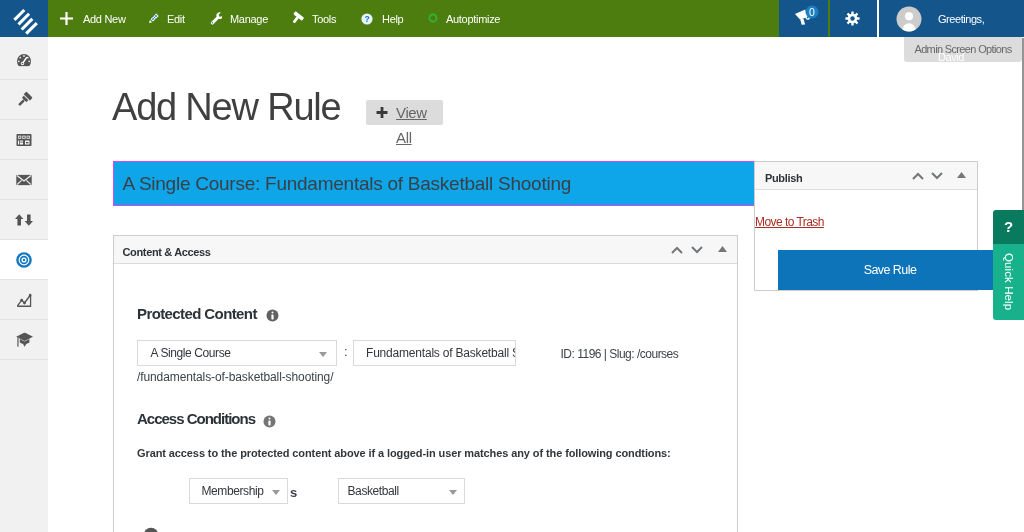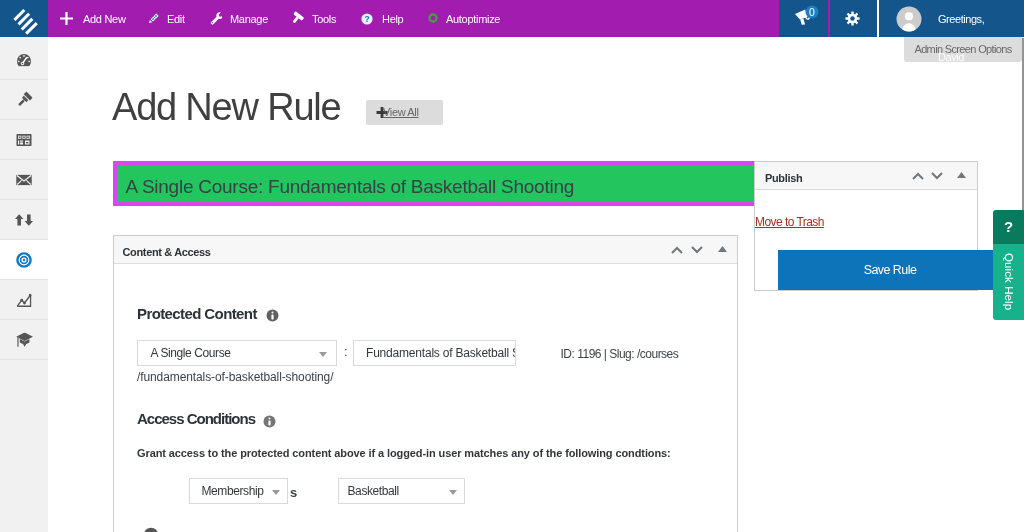--- a/index.html
+++ b/index.html
@@ -1,35 +1,35 @@
 <!DOCTYPE html>
 <html><head>
 <meta charset="utf-8">
 <style>
   * { margin:0; padding:0; box-sizing:border-box; }
   html,body { width:1024px; height:532px; overflow:hidden; background:#fff;
     font-family:"Liberation Sans", sans-serif; }
   .abs { position:absolute; }
   
-  #topbar { position:absolute; left:0; top:0; width:849px; height:37px; background:#a21caf; }
+  #topbar { position:absolute; left:0; top:0; width:849px; height:37px; background:#4d7c0f; }
   #logo { position:absolute; left:0; top:0; width:48px; height:37px; background:#14568c; }
   .tbitem { position:absolute; top:0; height:37px; line-height:38px; color:#fff; font-size:11px; letter-spacing:-0.3px; }
   .dkcell { position:absolute; top:0; height:37px; background:#14568c; }
   
   #sidebar { position:absolute; left:0; top:37px; width:48px; height:495px; background:#f1f1f1; }
   .srow { position:absolute; left:0; width:48px; height:40px; border-bottom:1px solid #e3e3e3; }
   .srow svg { position:absolute; left:50%; top:50%; transform:translate(-50%,-50%); }
   
   #aso { position:absolute; left:904px; top:37px; width:118px; height:25px; background:#dcdcdc;
     color:#686868; font-size:11px; text-align:center; line-height:25px; border-radius:0 0 3px 3px; letter-spacing:-0.65px;}
   #sbthumb { position:absolute; left:1022px; top:38px; width:2px; height:172px; background:#949494; }
   #h1 { position:absolute; left:112px; top:85px; font-size:38px; line-height:44px; color:#404040; font-weight:300; letter-spacing:-1.2px; }
   #viewall { position:absolute; left:366px; top:100px; width:77px; height:25px; background:#dcdcdc; border-radius:2px; }
-  #viewall span { position:absolute; left:17px; top:0; line-height:25px; font-size:11px; color:#666; letter-spacing:-0.35px;text-decoration:underline; }
-  #titlebox { position:absolute; left:113px; top:161px; width:750px; height:45px; background:#22c55e; border:4px solid #d946ef; }
+  #viewall span { position:absolute; left:30px; top:0; line-height:25px; font-size:15px; color:#666; letter-spacing:-0.35px;text-decoration:underline; }
+  #titlebox { position:absolute; left:113px; top:161px; width:750px; height:45px; background:#0ea5e9; border:1px solid #d946ef; }
   #titlebox span { position:absolute; left:8.5px; top:0; line-height:43px; font-size:19px; color:#3a4047; letter-spacing:-0.25px; white-space:nowrap; }
   
   .metabox { position:absolute; background:#fff; border:1px solid #ccc; }
   .mbhead { position:absolute; left:0; top:0; right:0; height:28px; background:#f7f7f7; border-bottom:1px solid #dcdcdc; }
   .mbtitle { position:absolute; font-weight:bold; font-size:11px; color:#2c3338; letter-spacing:-0.35px; line-height:14px; }
   #cabox { left:113px; top:235px; width:625px; height:310px; }
   #pubbox { left:754px; top:161px; width:224px; height:130px; }
   .h2x { position:absolute; font-size:15px; font-weight:bold; color:#2c3338; line-height:16px; }
   .selbox { position:absolute; height:26px; background:#fff; border:1px solid #d9d9d9; font-size:12px; color:#32373c;
     line-height:24px; white-space:nowrap; overflow:hidden; letter-spacing:-0.4px;}

